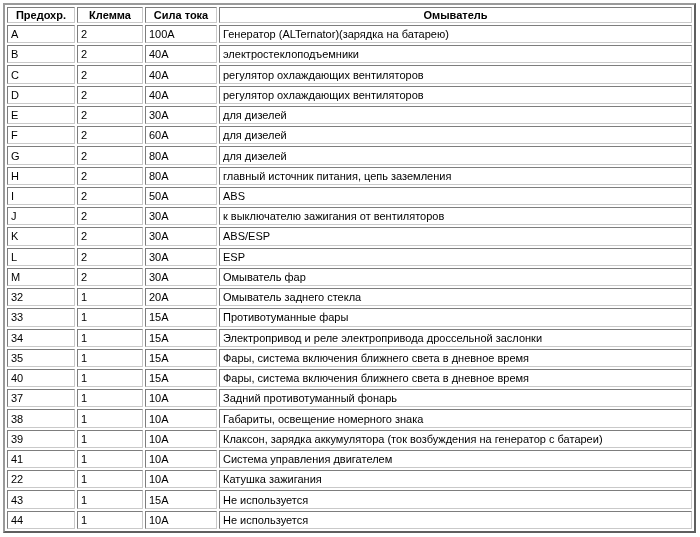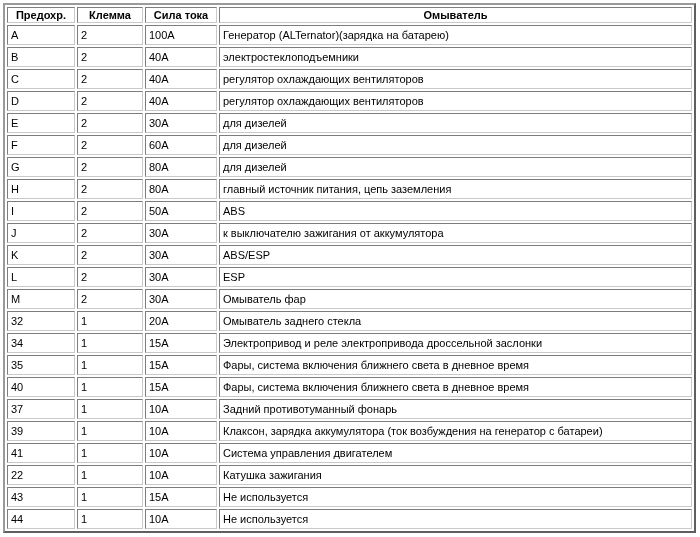--- a/index.html
+++ b/index.html
@@ -121,21 +121,21 @@
       <tr>
         <td class="col0">I</td>
         <td class="col1">2</td>
         <td class="col2">50A</td>
         <td class="col3">ABS</td>
       </tr>
       <tr>
         <td class="col0">J</td>
         <td class="col1">2</td>
         <td class="col2">30A</td>
-        <td class="col3">к выключателю зажигания от аккумулятора</td>
+        <td class="col3">к выключателю зажигания от вентиляторов</td>
       </tr>
       <tr>
         <td class="col0">K</td>
         <td class="col1">2</td>
         <td class="col2">30A</td>
         <td class="col3">ABS/ESP</td>
       </tr>
       <tr>
         <td class="col0">L</td>
         <td class="col1">2</td>
@@ -148,20 +148,26 @@
         <td class="col2">30A</td>
         <td class="col3">Омыватель фар</td>
       </tr>
       <tr>
         <td class="col0">32</td>
         <td class="col1">1</td>
         <td class="col2">20A</td>
         <td class="col3">Омыватель заднего стекла</td>
       </tr>
       <tr>
+        <td class="col0">33</td>
+        <td class="col1">1</td>
+        <td class="col2">15A</td>
+        <td class="col3">Противотуманные фары</td>
+      </tr>
+      <tr>
         <td class="col0">34</td>
         <td class="col1">1</td>
         <td class="col2">15A</td>
         <td class="col3">Электропривод и реле электропривода дроссельной заслонки</td>
       </tr>
       <tr>
         <td class="col0">35</td>
         <td class="col1">1</td>
         <td class="col2">15A</td>
         <td class="col3">Фары, система включения ближнего света в дневное время</td>
@@ -170,20 +176,26 @@
         <td class="col0">40</td>
         <td class="col1">1</td>
         <td class="col2">15A</td>
         <td class="col3">Фары, система включения ближнего света в дневное время</td>
       </tr>
       <tr>
         <td class="col0">37</td>
         <td class="col1">1</td>
         <td class="col2">10A</td>
         <td class="col3">Задний противотуманный фонарь</td>
+      </tr>
+      <tr>
+        <td class="col0">38</td>
+        <td class="col1">1</td>
+        <td class="col2">10A</td>
+        <td class="col3">Габариты, освещение номерного знака</td>
       </tr>
       <tr>
         <td class="col0">39</td>
         <td class="col1">1</td>
         <td class="col2">10A</td>
         <td class="col3">Клаксон, зарядка аккумулятора (ток возбуждения на генератор с батареи)</td>
       </tr>
       <tr>
         <td class="col0">41</td>
         <td class="col1">1</td>

